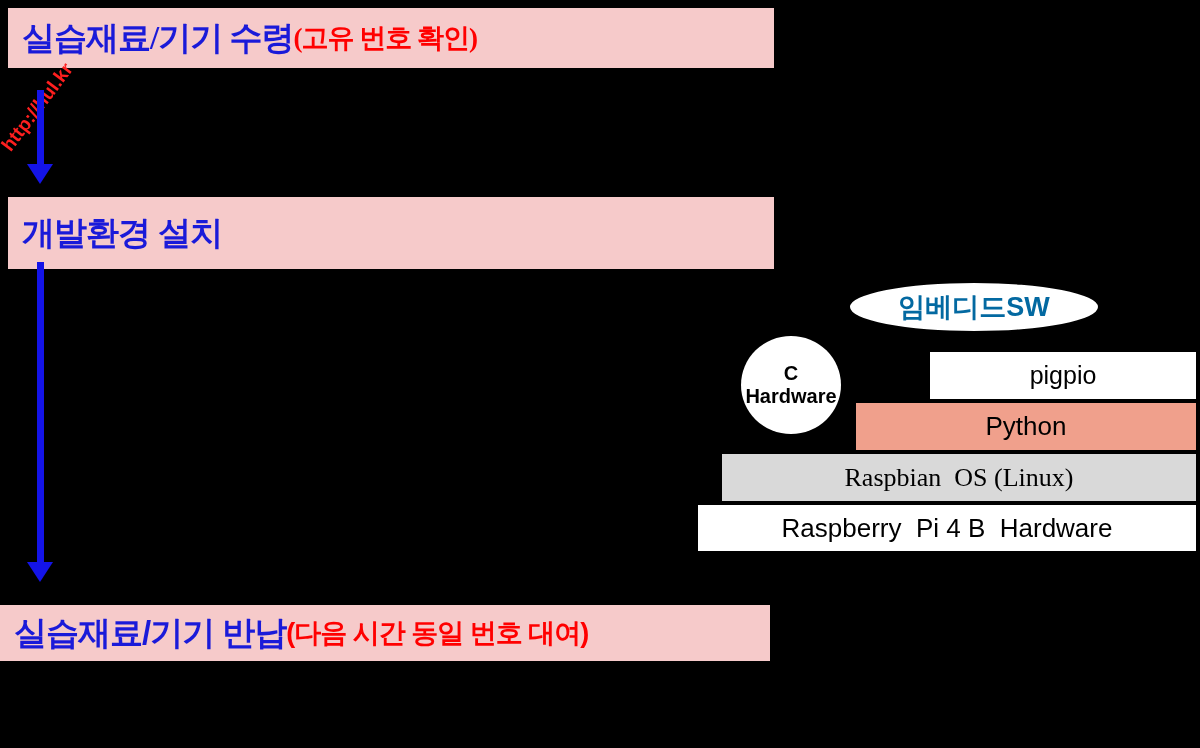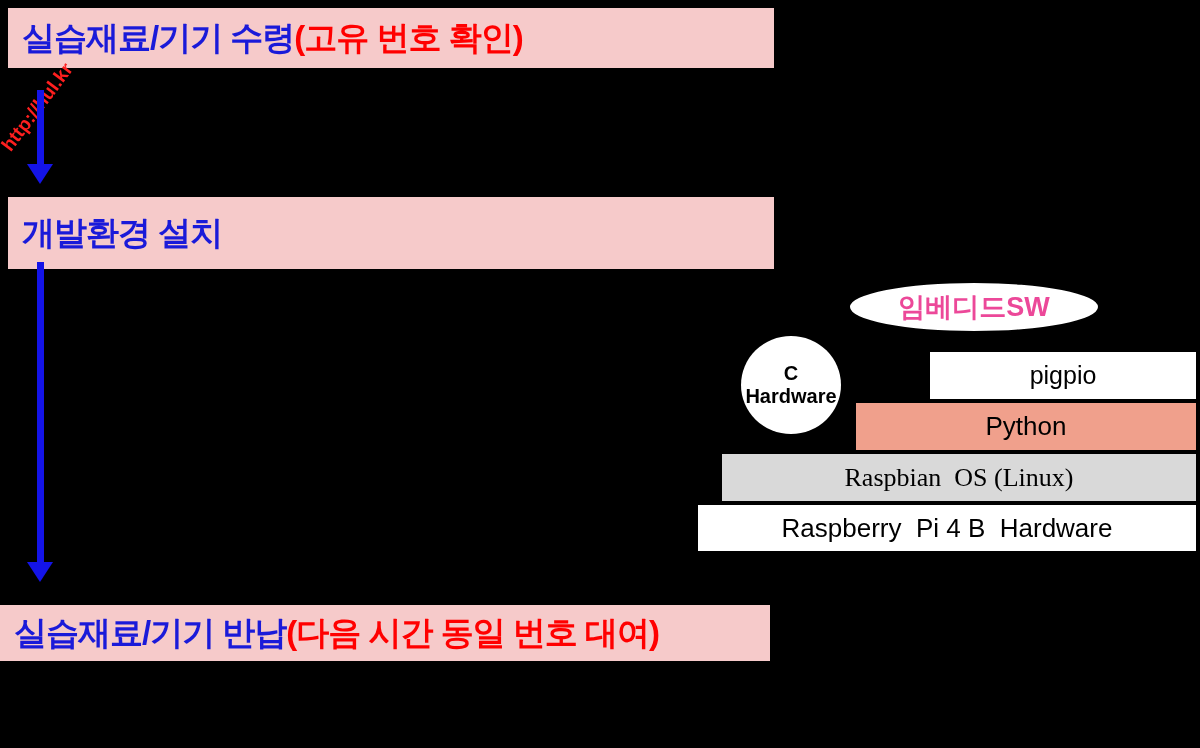--- a/index.html
+++ b/index.html
@@ -28,24 +28,24 @@
   }
   .banner .title {
     color: #1A1AD9;
     font-weight: bold;
     font-size: 33px;
     letter-spacing: -1px;
   }
   .banner .note {
     color: #FF0000;
     font-weight: bold;
-    font-size: 33px;
+    font-size: 27px;
     letter-spacing: -1px;
   }
-  #banner-receive { left: 8px;  top: 8px;   width: 766px; height: 60px; }
+  #banner-receive { left: 8px;  top: 8px;   width: 766px; height: 60px; font-family: Liberation Serif, serif; }
   #banner-install { left: 8px;  top: 197px; width: 766px; height: 72px; }
   #banner-return  { left: 0;  top: 605px; width: 770px; height: 56px; }
 
   
   .arrow-line {
     position: absolute;
     width: 7px;
     background: #1414E8;
   }
   .arrow-head {
@@ -82,21 +82,21 @@
     width: 252px;
     height: 52px;
     background: #FFFFFF;
     border: 2px solid #000000;
     border-radius: 50%;
     display: flex;
     align-items: center;
     justify-content: center;
     font-weight: bold;
     font-size: 27px;
-    color: #ec4899;
+    color: #0369a1;
     box-sizing: border-box;
   }
   .c-circle {
     position: absolute;
     left: 741px;
     top: 336px;
     width: 100px;
     height: 98px;
     background: #FFFFFF;
     border-radius: 50%;

